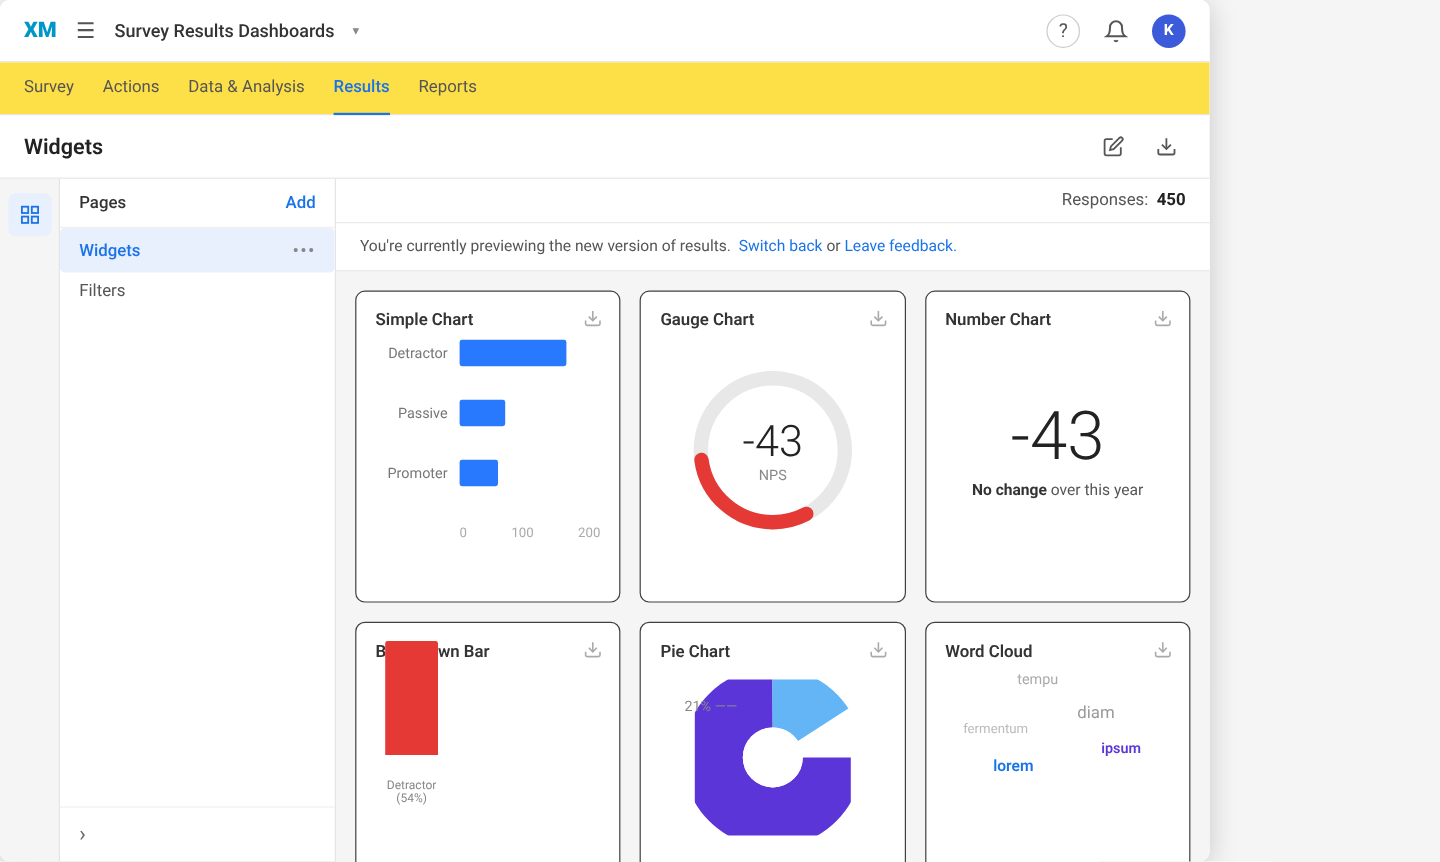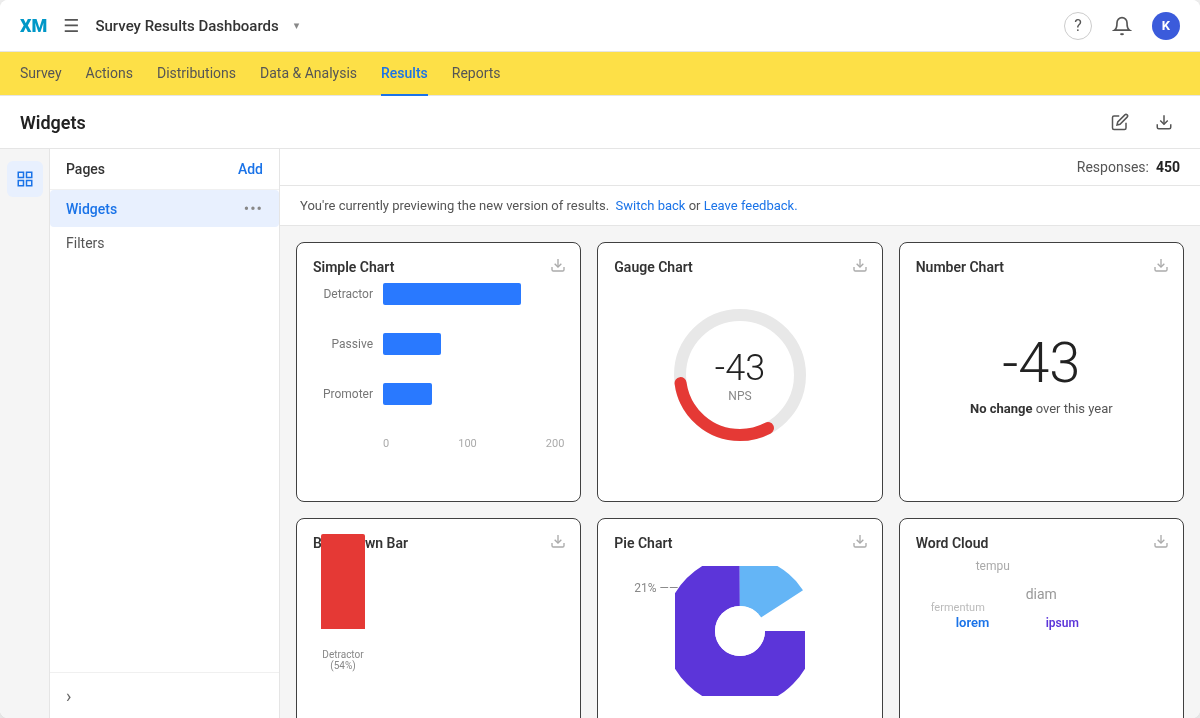--- a/index.html
+++ b/index.html
@@ -1,18 +1,18 @@
 <!DOCTYPE html>
 <html><head>
   <meta charset="utf-8">
   <style>
     * { box-sizing: border-box; margin: 0; padding: 0; }
     body { font-family: -apple-system, BlinkMacSystemFont, 'Segoe UI', Roboto, sans-serif; background: #f5f5f5; font-size: 14px; color: #333; }
 
-    .app-window { background: #fff; width: 1200px; height: 718px; overflow: hidden; border-radius: 8px; box-shadow: 0 4px 24px rgba(0,0,0,0.18); display: flex; flex-direction: column; }
+    .app-window { background: #fff; width: 1008px; height: 718px; overflow: hidden; border-radius: 8px; box-shadow: 0 4px 24px rgba(0,0,0,0.18); display: flex; flex-direction: column; }
 
     
     .top-nav { display: flex; align-items: center; padding: 0 20px; height: 52px; border-bottom: 1px solid #e5e5e5; background: #fff; flex-shrink: 0; }
     .xm-logo { color: #0097c7; font-weight: 900; font-size: 18px; margin-right: 16px; }
     .hamburger { margin-right: 16px; cursor: pointer; color: #555; font-size: 18px; }
     .app-title { font-size: 15px; color: #333; font-weight: 500; display: flex; align-items: center; gap: 15px; }
     .app-title .caret { font-size: 11px; color: #888; }
     .top-nav-right { margin-left: auto; display: flex; align-items: center; gap: 16px; }
     .nav-icon { width: 28px; height: 28px; border-radius: 50%; display: flex; align-items: center; justify-content: center; color: #555; font-size: 16px; cursor: pointer; }
     .avatar { background: #3b5bdb; color: #fff; font-weight: 700; font-size: 13px; }
@@ -115,21 +115,20 @@
             <path d="M13.73 21a2 2 0 0 1-3.46 0"></path>
           </svg>
       </div>
       <div class="nav-icon avatar">K</div>
     </div>
   </div>
 
   <div class="sub-nav">
     <span class="sub-nav-item">Survey</span>
     <span class="sub-nav-item">Actions</span>
-    <span class="sub-nav-item">Distributions</span>
     <span class="sub-nav-item">Data &amp; Analysis</span>
     <span class="sub-nav-item active">Results</span>
     <span class="sub-nav-item">Reports</span>
   </div>
 
   <div class="content-area">
 
     <div class="widgets-header">
       <span class="widgets-title">Widgets</span>
       <div class="widgets-header-right">
@@ -313,21 +312,21 @@
               <svg width="16" height="16" viewBox="0 0 24 24" fill="none" stroke="#aaa" stroke-width="2">
                   <path d="M21 15v4a2 2 0 0 1-2 2H5a2 2 0 0 1-2-2v-4"></path>
                   <polyline points="7 10 12 15 17 10"></polyline>
                   <line x1="12" y1="15" x2="12" y2="3"></line>
                 </svg>
             </div>
             <div class="word-cloud" style="position:relative;height:120px;">
               <span style="position:absolute;left:60px;top:8px;font-size:12px;color:#aaa;">tempu</span>
               <span style="position:absolute;left:15px;top:50px;font-size:11px;color:#bbb;">fermentum</span>
               <span style="position:absolute;left:110px;top:35px;font-size:14px;color:#999;">diam</span>
-              <span style="position:absolute;left:40px;top:64px;font-size:13px;color:#1a73e8;font-weight:600;">lorem</span>
+              <span style="position:absolute;left:40px;top:80px;font-size:13px;color:#1a73e8;font-weight:600;">lorem</span>
               <span style="position:absolute;left:130px;top:65px;font-size:12px;color:#5c35d9;font-weight:600;">ipsum</span>
             </div>
           </div>
 
         </div>
       </div>
 
     </div>
   </div>
 </div>

